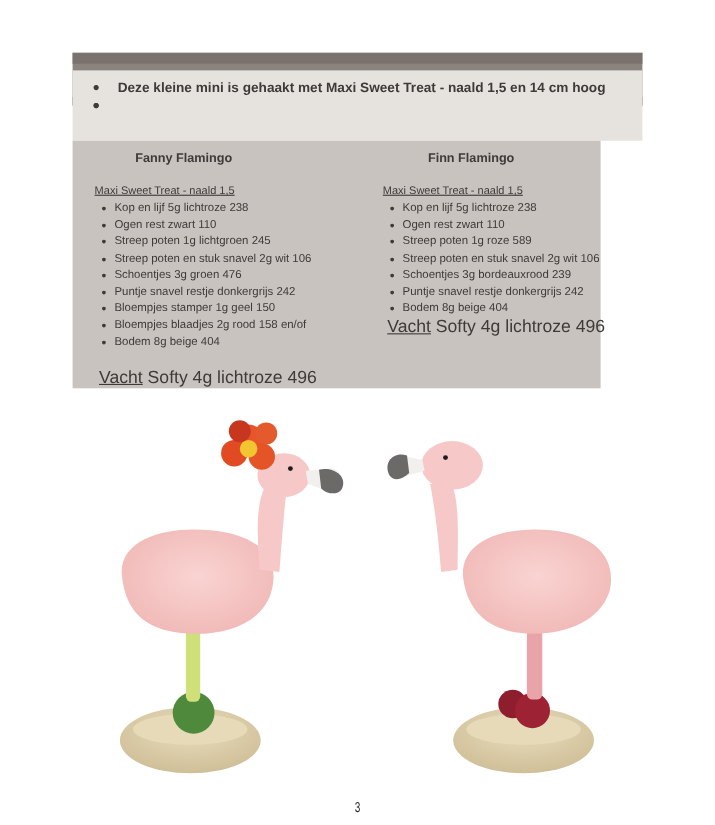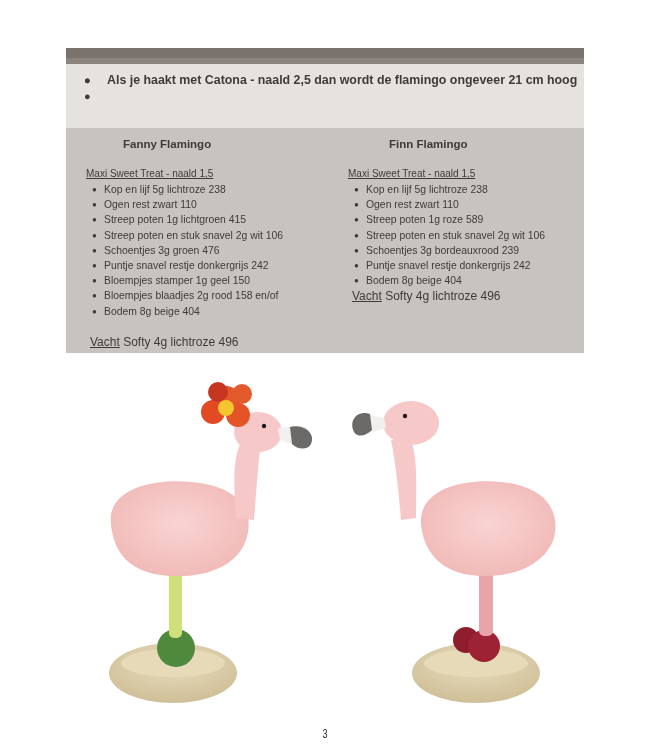--- a/index.html
+++ b/index.html
@@ -30,21 +30,21 @@
     background: #e6e3df;
   }
   .intro ul { list-style: none; position: absolute; left: 18px; top: 9px; }
   .intro li {
     position: relative; font-family: "Liberation Sans", sans-serif; font-weight: bold;
     font-size: 12.4px; line-height: 15.5px; color: #3e3a39; padding-left: 23px; white-space: nowrap;
   }
   .intro li .bullet { position: absolute; left: 0; top: 0; font-size: 11px; }
 
   .materials {
-    position: absolute; left: 66px; top: 128px; width: 518px; height: 225px;
+    position: absolute; left: 66px; top: 128px; width: 480px; height: 225px;
     background: #c8c3bf;
   }
   .col { position: absolute; top: 0; width: 260px; }
   .col.left { left: 0; }
   .col.right { left: 262px; }
   .col .name {
     position: absolute; top: 10px; font-family: "Liberation Sans", sans-serif; font-weight: bold;
     font-size: 11.5px; color: #3e3a39;
   }
   .col.left .name { left: 57px; }
@@ -55,21 +55,21 @@
   }
   .col ul { list-style: none; position: absolute; top: 54px; left: 26px; }
   .col li {
     position: relative; font-family: "Liberation Sans", sans-serif; font-size: 10.4px;
     line-height: 15.2px; color: #3e3a39; padding-left: 12px; white-space: nowrap;
   }
   .col li .bullet { position: absolute; left: 0; top: 0; font-size: 8px; }
   .col li .cont { display: block; padding-left: 12px; }
   .col .extra {
     position: absolute; left: 24px; font-family: "Liberation Sans", sans-serif;
-    font-size: 12px; color: #3e3a39; white-space: nowrap;
+    font-size: 16px; color: #3e3a39; white-space: nowrap;
   }
   .col .extra u { text-decoration: underline; }
 
   .photo { position: absolute; left: 66px; top: 370px; width: 518px; height: 340px; }
 
   .pagenum {
     position: absolute; left: 0; top: 726px; width: 650px; text-align: center;
     font-family: "Liberation Sans", sans-serif; font-size: 13px; color: #2d2d2d;
     transform: scaleX(0.7);
   }
@@ -79,34 +79,34 @@
 
 <div class="header">
   <div class="topband"></div>
   <div class="title">Gebruikte materialen</div>
   <div class="dots"></div>
   <div class="botband"></div>
 </div>
 
 <div class="intro">
   <ul>
+    <li><span class="bullet">●</span><span>Deze kleine mini is gehaakt met Maxi Sweet Treat - naald 1,5 en 14 cm hoog</span></li>
     <li><span class="bullet">●</span></li>
-    <li><span class="bullet">●</span><span>Als je haakt met Catona - naald 2,5 dan wordt de flamingo ongeveer 21 cm hoog</span></li>
     <li><span class="bullet">●</span></li>
   </ul>
 </div>
 
 <div class="materials">
   <div class="col left">
     <div class="name">Fanny Flamingo</div>
     <div class="sub">Maxi Sweet Treat - naald 1,5</div>
     <ul>
       <li><span class="bullet">●</span><span>Kop en lijf 5g lichtroze 238</span></li>
       <li><span class="bullet">●</span><span>Ogen rest zwart 110</span></li>
-      <li><span class="bullet">●</span><span>Streep poten 1g lichtgroen 415</span></li>
+      <li><span class="bullet">●</span><span>Streep poten 1g lichtgroen 245</span></li>
       <li><span class="bullet">●</span><span>Streep poten en stuk snavel 2g wit 106</span></li>
       <li><span class="bullet">●</span><span>Schoentjes 3g groen 476</span></li>
       <li><span class="bullet">●</span><span>Puntje snavel restje donkergrijs 242</span></li>
       <li><span class="bullet">●</span><span>Bloempjes stamper 1g geel 150</span></li>
       <li><span class="bullet">●</span><span>Bloempjes blaadjes 2g rood 158 en/of</span></li>
       <li><span class="bullet">●</span><span>Bodem 8g beige 404</span></li>
     </ul>
     <div class="extra" style="top:207px;"><u>Vacht</u><span> Softy 4g lichtroze 496</span></div>
   </div>
 

